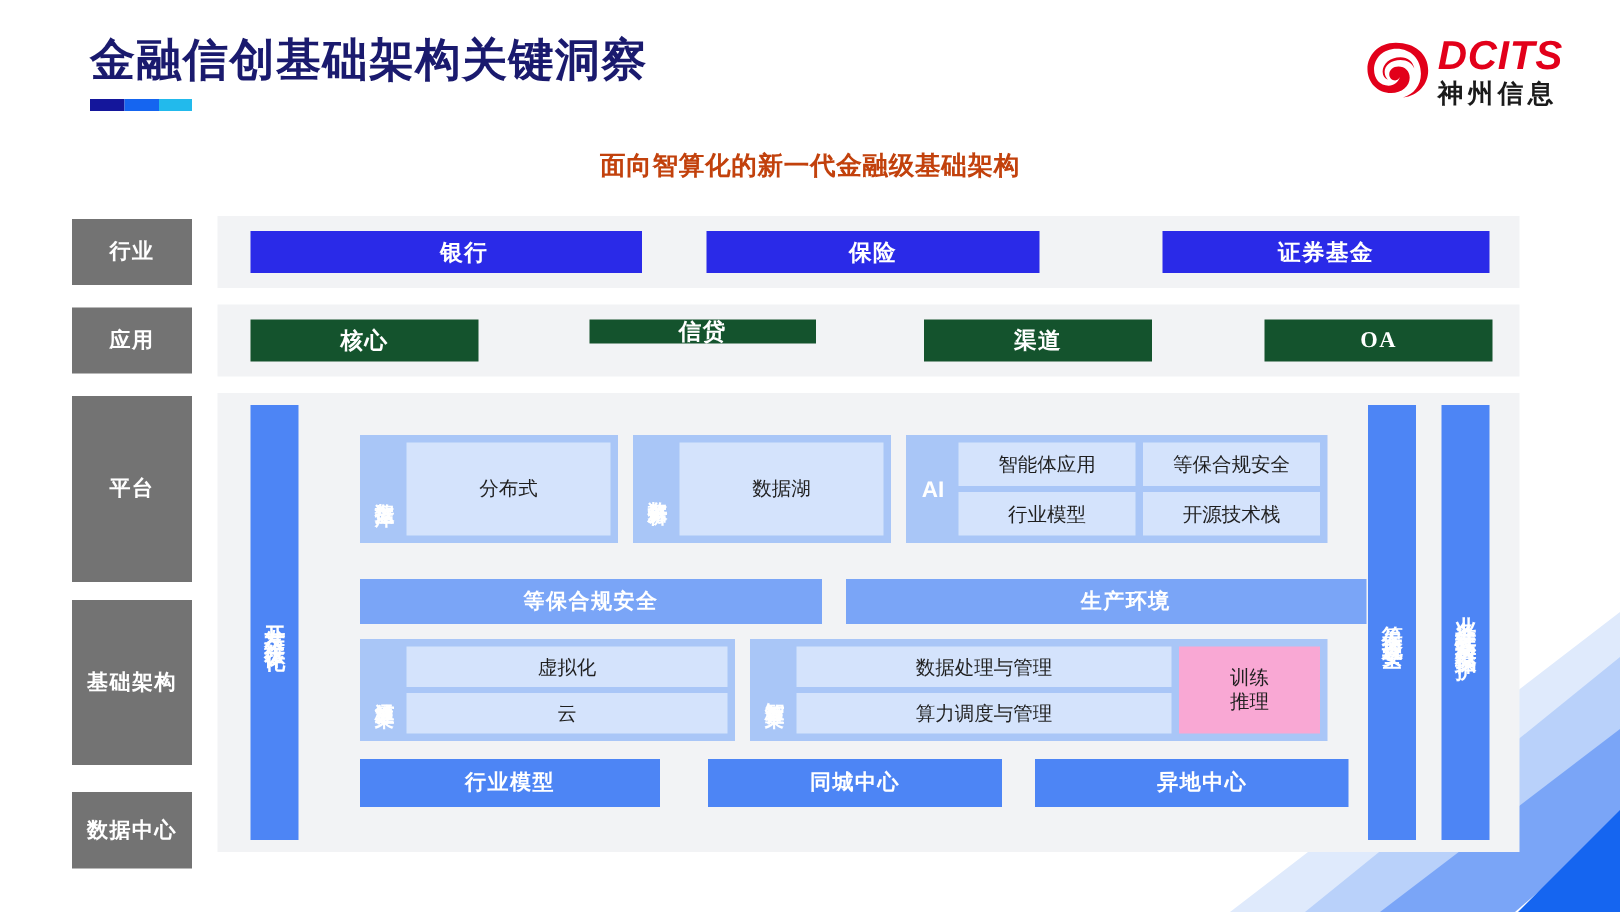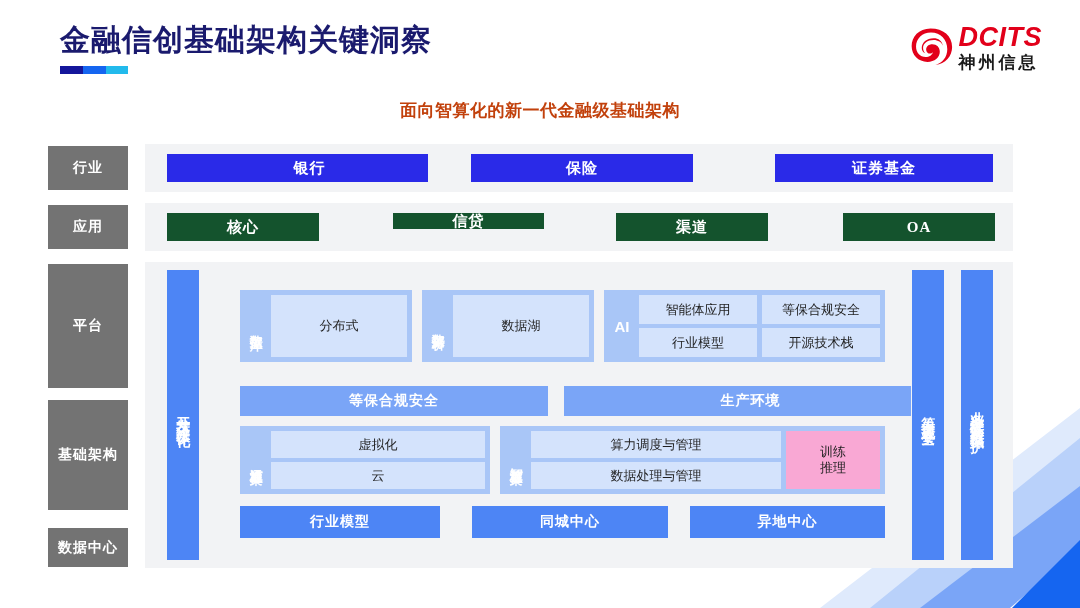--- a/index.html
+++ b/index.html
@@ -123,21 +123,21 @@
 </div>
 <div class="navy-box" style="left:48px;top:205px;width:80px;height:44px;">
   <span>应用</span>
 </div>
 <div class="navy-box" style="left:48px;top:264px;width:80px;height:124px;">
   <span>平台</span>
 </div>
 <div class="navy-box" style="left:48px;top:400px;width:80px;height:110px;">
   <span>基础架构</span>
 </div>
-<div class="navy-box" style="left:48px;top:528px;width:80px;height:39px;align-items:center;">
+<div class="navy-box" style="left:48px;top:528px;width:80px;height:51px;align-items:center;">
   <span>数据中心</span>
 </div>
 
 <div class="panel" style="left:145px;top:144px;width:868px;height:48px;">
   <div class="chip chip-industry" style="left:22px;top:10px;width:237px;height:28px;padding-left:24px;">
     <span>银行</span>
   </div>
   <div class="chip chip-industry" style="left:326px;top:10px;width:222px;height:28px;">
     <span>保险</span>
   </div>
@@ -215,39 +215,39 @@
       <div class="module-row">
         <div class="cell">云</div>
       </div>
     </div>
   </div>
 
   <div class="module" style="left:355px;top:164px;width:385px;height:68px;">
     <div class="module-label">智算框架</div>
     <div class="module-body">
       <div class="module-row">
+        <div class="cell">数据处理与管理</div>
+      </div>
+      <div class="module-row">
         <div class="cell">算力调度与管理</div>
-      </div>
-      <div class="module-row">
-        <div class="cell">数据处理与管理</div>
       </div>
     </div>
     <div class="cell-tall">
       <span>训练</span>
       <span>推理</span>
     </div>
   </div>
 
   <div class="chip chip-center" style="left:95px;top:244px;width:200px;height:32px;">
     <span>行业模型</span>
   </div>
   <div class="chip chip-center" style="left:327px;top:244px;width:196px;height:32px;">
     <span>同城中心</span>
   </div>
-  <div class="chip chip-center" style="left:545px;top:244px;width:195px;height:32px;">
+  <div class="chip chip-center" style="left:545px;top:244px;width:195px;height:32px;padding-left:14px;">
     <span>异地中心</span>
   </div>
 
   <div class="vbar" style="left:767px;top:8px;width:32px;height:290px;">
     <span>等保合规安全</span>
   </div>
   <div class="vbar" style="left:816px;top:8px;width:32px;height:290px;">
     <span>业务连续性及数据保护</span>
   </div>
 </div>

